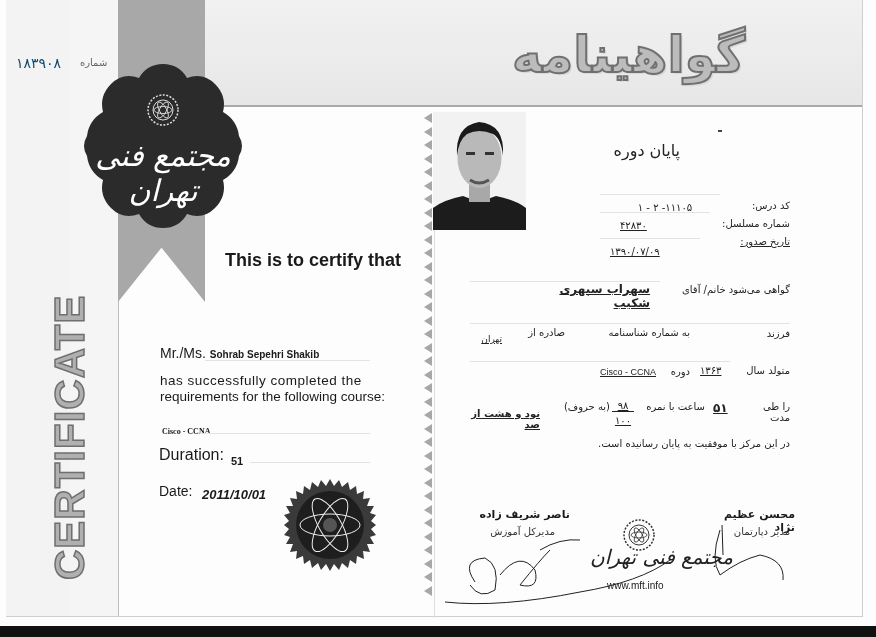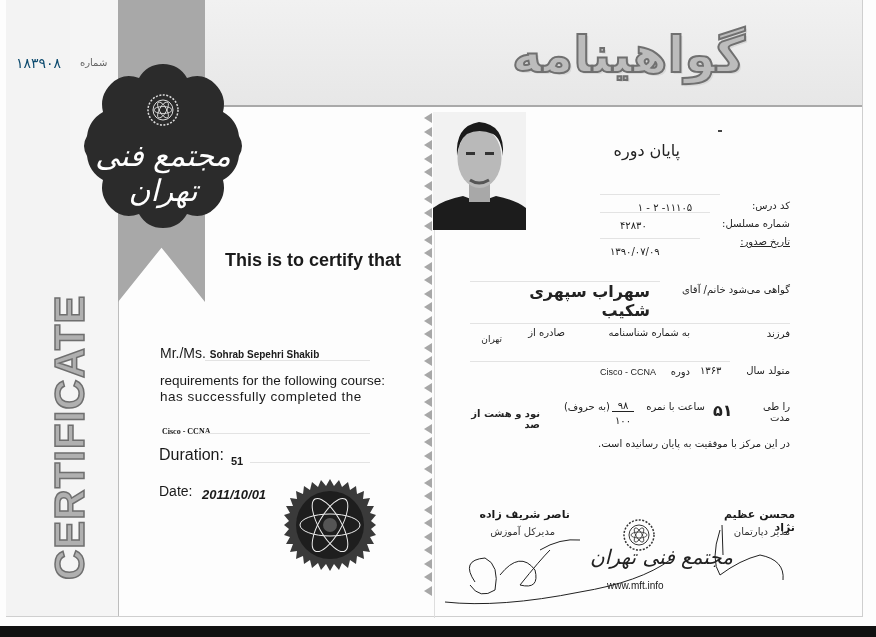--- a/index.html
+++ b/index.html
@@ -133,22 +133,22 @@
 
   
   .fa { direction: rtl; font-family: "DejaVu Sans", sans-serif; color: #222; margin-top: 20px; }
   .course-end-fa {
     position: absolute; left: 560px; top: 121px; width: 120px; font-size: 16px; text-align: right;
   }
   .bullet-dot {
     position: absolute; left: 718px; top: 130px; width: 4px; height: 2px; background: #444;
   }
   .fa-label { position: absolute; font-size: 10px; text-align: right; }
-  .fa-val { position: absolute; font-size: 10px; }
-  .fa-bold { font-weight: bold; font-size: 16px; }
+  .fa-val { position: absolute; font-size: 10px; text-decoration: underline; }
+  .fa-bold { font-weight: bold; font-size: 12px; }
 
   
   .sig-name { position: absolute; font-size: 11px; font-weight: bold; direction: rtl; text-align: right; }
   .sig-role { position: absolute; font-size: 10px; direction: rtl; text-align: right; color: #333; }
   .website { position: absolute; left: 607px; top: 580px; font-size: 10px; font-family: "Liberation Sans", sans-serif; }
   .footer-logo-text {
     position: absolute; left: 590px; top: 545px; font-family: "DejaVu Serif", serif; font-style: italic;
     font-size: 20px; direction: rtl; color: #222;
   }
 </style>
@@ -224,22 +224,22 @@
 
 <div class="en certify">This is to certify that</div>
 
 <div class="en mrms">
   <span>Mr./Ms.</span>
   <span class="mrms-name">Sohrab Sepehri Shakib</span>
 </div>
 <div class="line" style="left:205px;top:360px;width:165px;"></div>
 
 <div class="en completed">
+  <div>has successfully completed the</div>
   <div style="letter-spacing:0">requirements for the following course:</div>
-  <div>has successfully completed the</div>
 </div>
 
 <div class="course-en">Cisco - CCNA</div>
 <div class="line" style="left:200px;top:433px;width:170px;"></div>
 
 <div class="en duration">Duration:</div>
 <div class="en duration-val">51</div>
 <div class="line" style="left:250px;top:462px;width:120px;"></div>
 
 <div class="en date">Date:</div>

